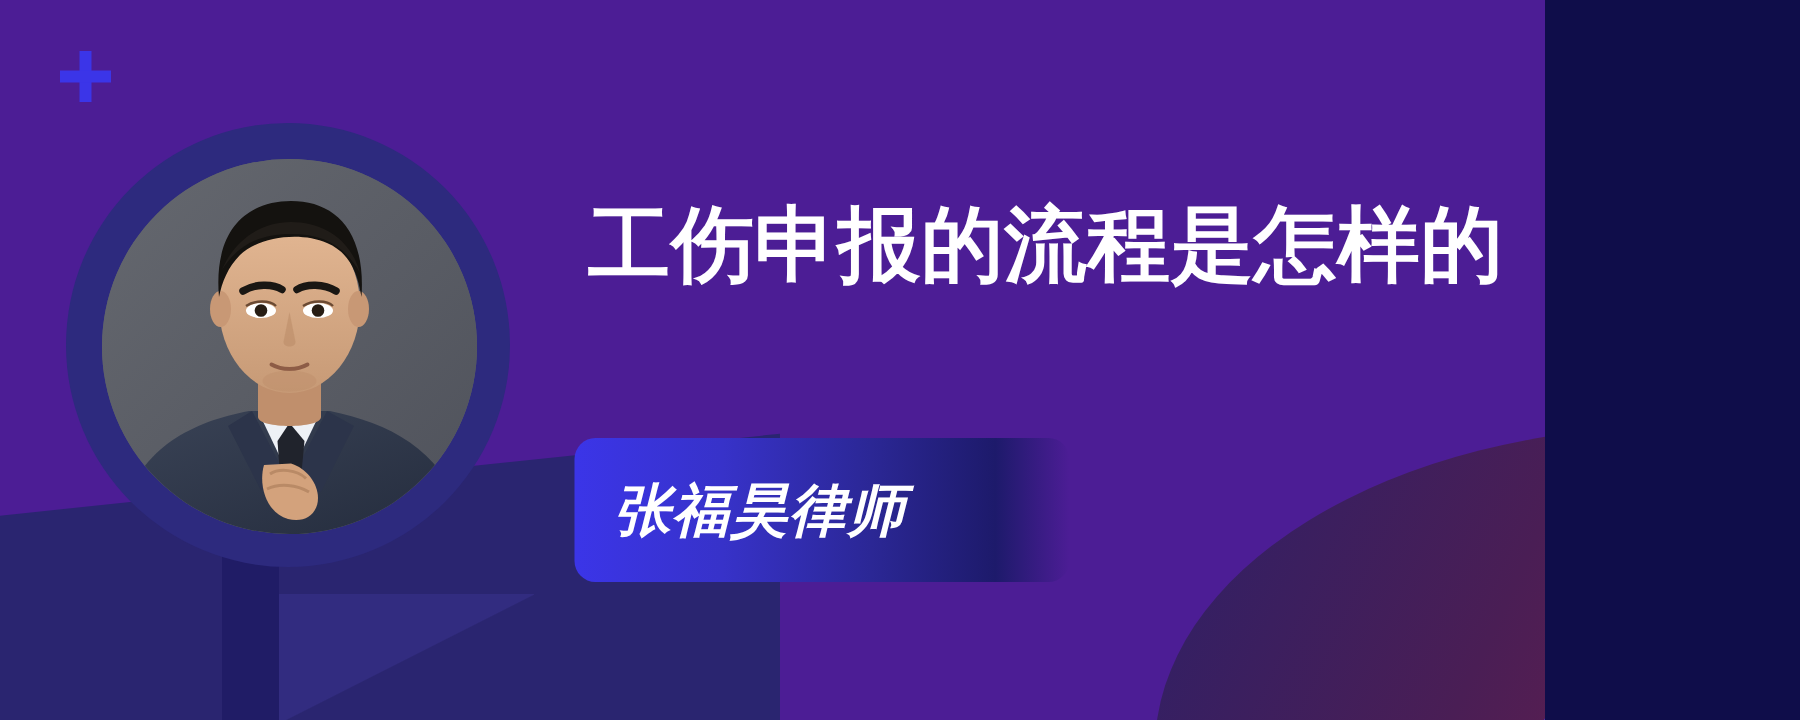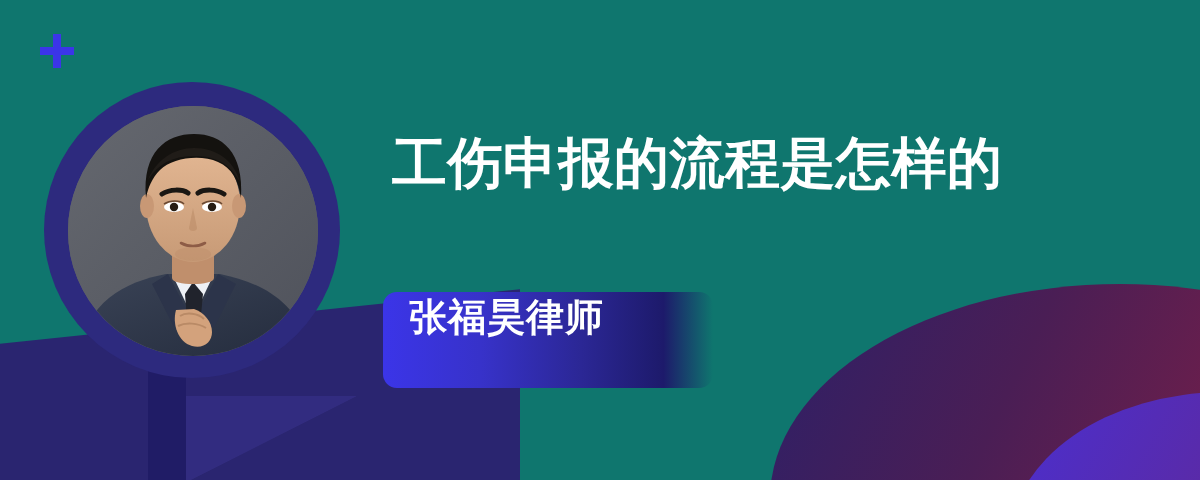--- a/index.html
+++ b/index.html
@@ -6,22 +6,22 @@
   * { margin:0; padding:0; box-sizing:border-box; }
   html, body {
     width:1200px; height:480px;
     background:#0f0d4a;
     font-family:"Liberation Sans","DejaVu Sans",sans-serif;
     overflow:hidden;
   }
 
   #banner {
     position:relative;
-    width:1200px; height:480px;
-    background:#0f766e;
+    width:1030px; height:480px;
+    background:#4c1d95;
     overflow:hidden;
   }
 
   
   .deco { position:absolute; pointer-events:none; }
 
   
   #deco-bottom-left-plate {
     left:-40px; top:348px;
     width:560px; height:200px;
@@ -105,20 +105,22 @@
     white-space:nowrap;
   }
 
   #author-badge {
     position:absolute;
     left:-7px; top:292px;
     width:330px; height:96px;
     border-radius:14px;
     background:linear-gradient(to right, #3b35e8 0%, #3732c9 30%, #2b2795 60%, #1d1a6b 85%, rgba(20,17,92,0) 100%);
     display:flex;
+    align-items:center;
+    font-style:italic;
   }
   #author-badge-label {
     padding-left:26px;
     font-size:38px;
     font-weight:bold;
     color:#ffffff;
     letter-spacing:1px;
     white-space:nowrap;
   }
 </style>

